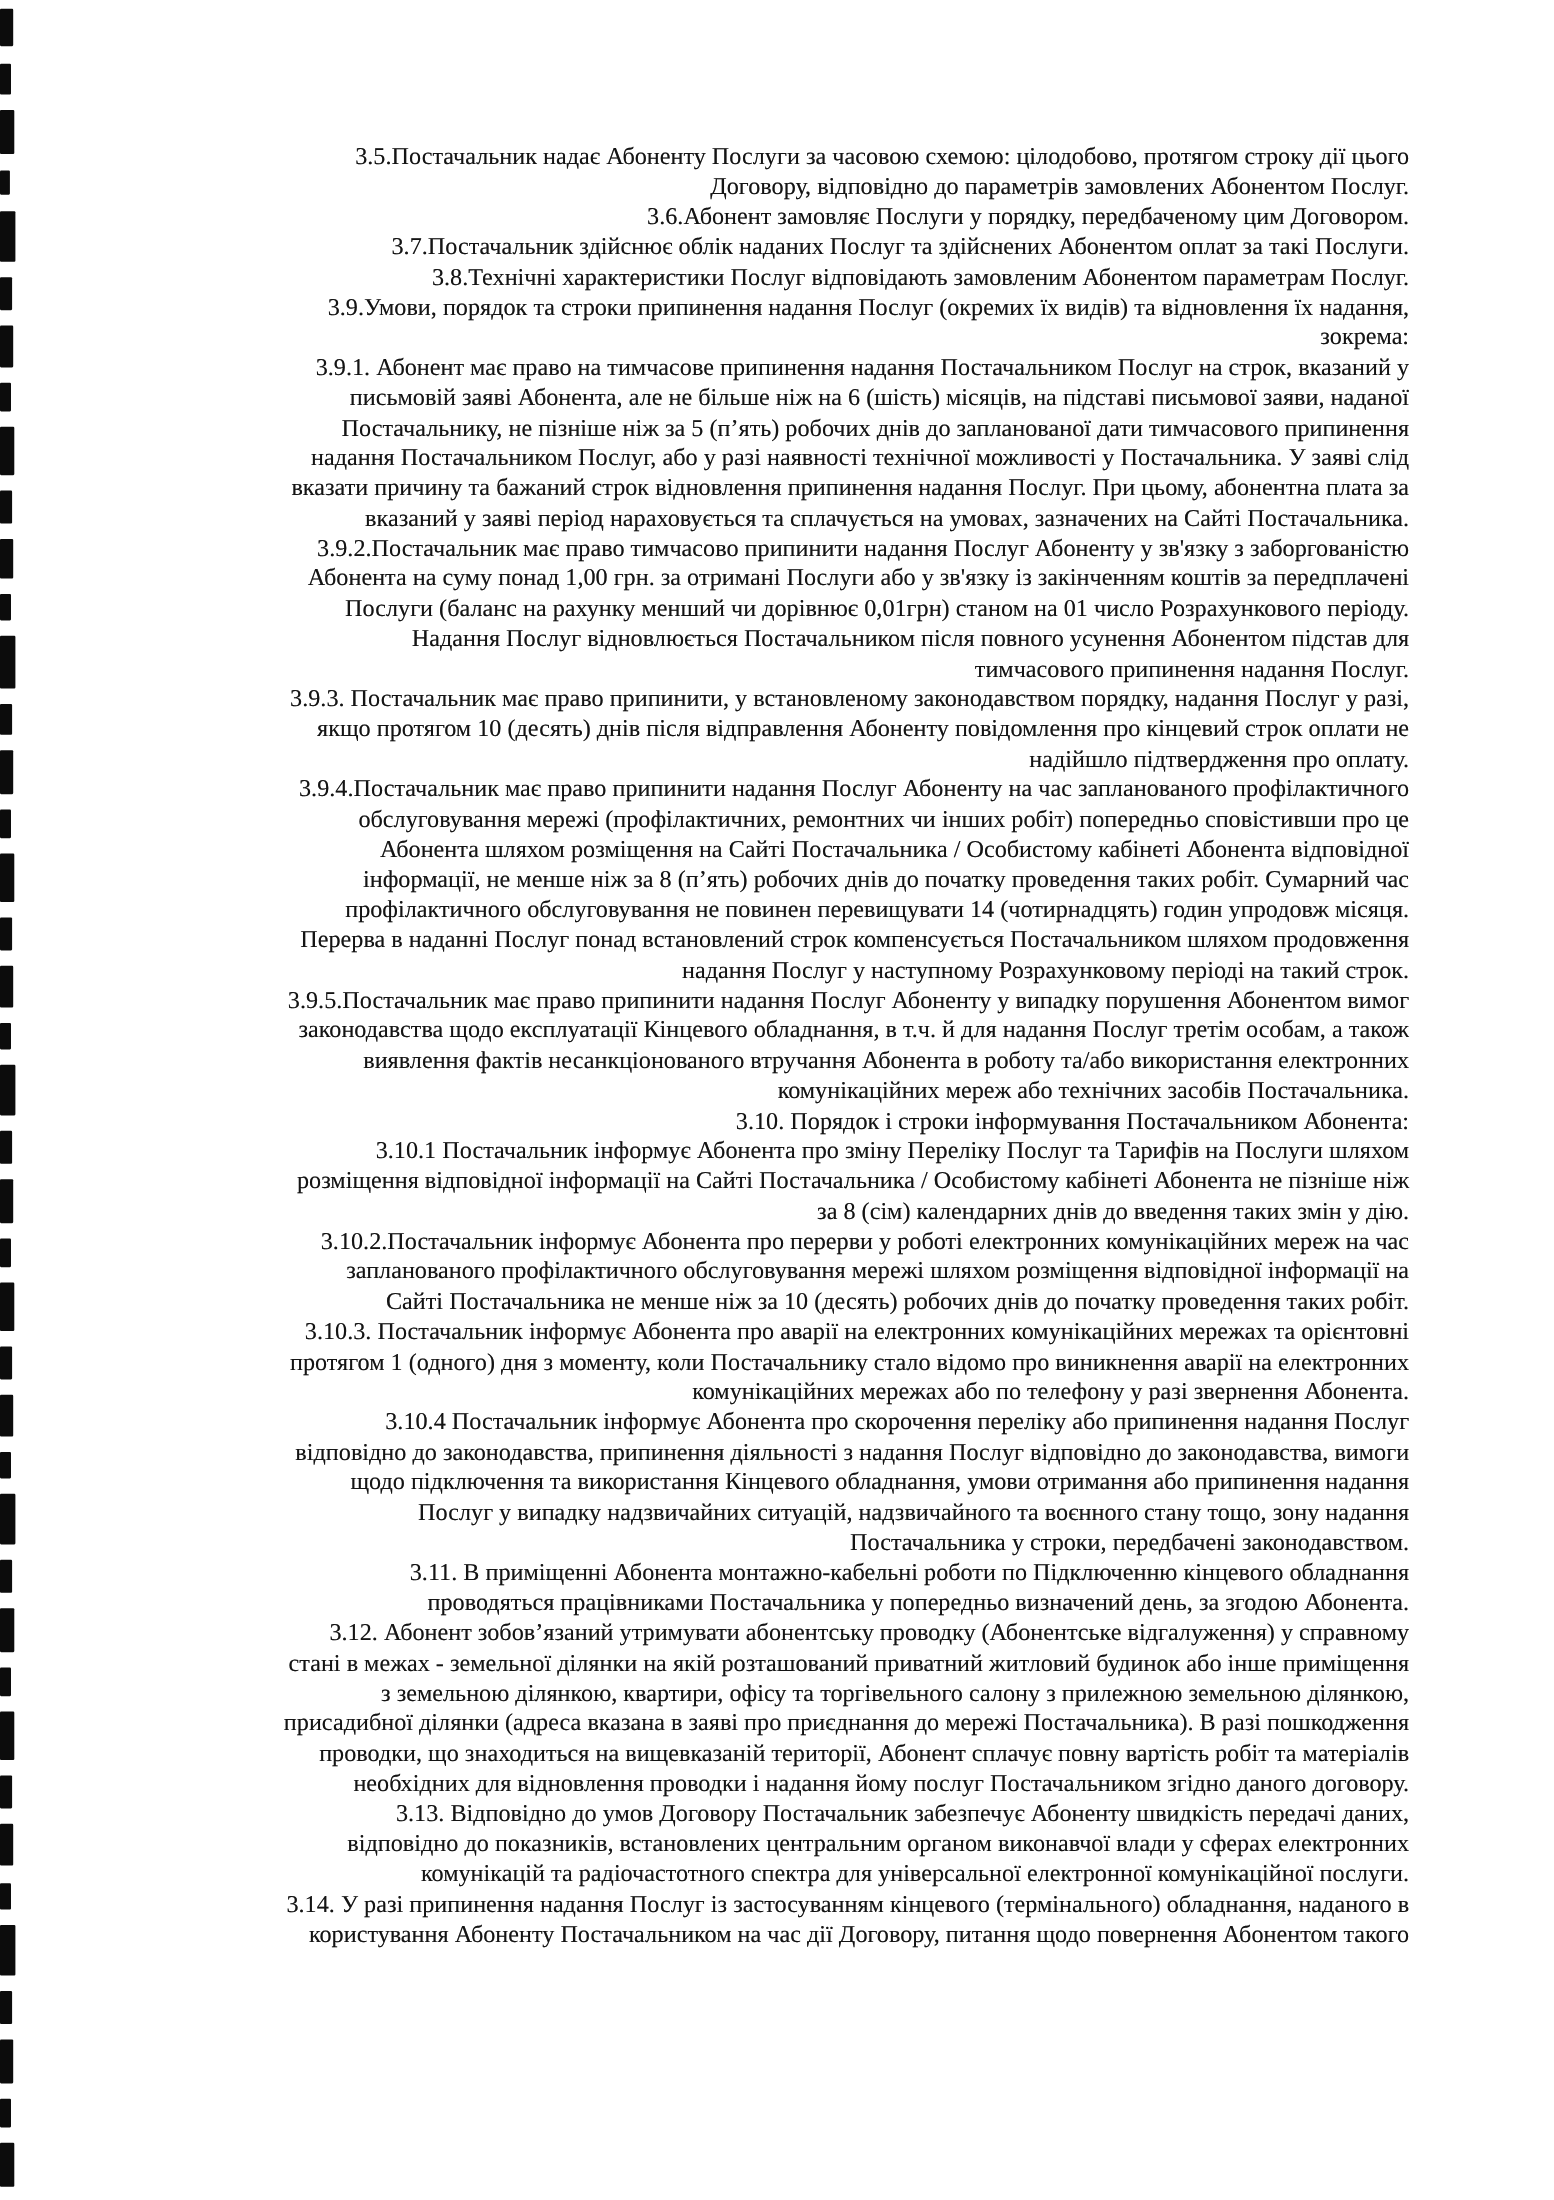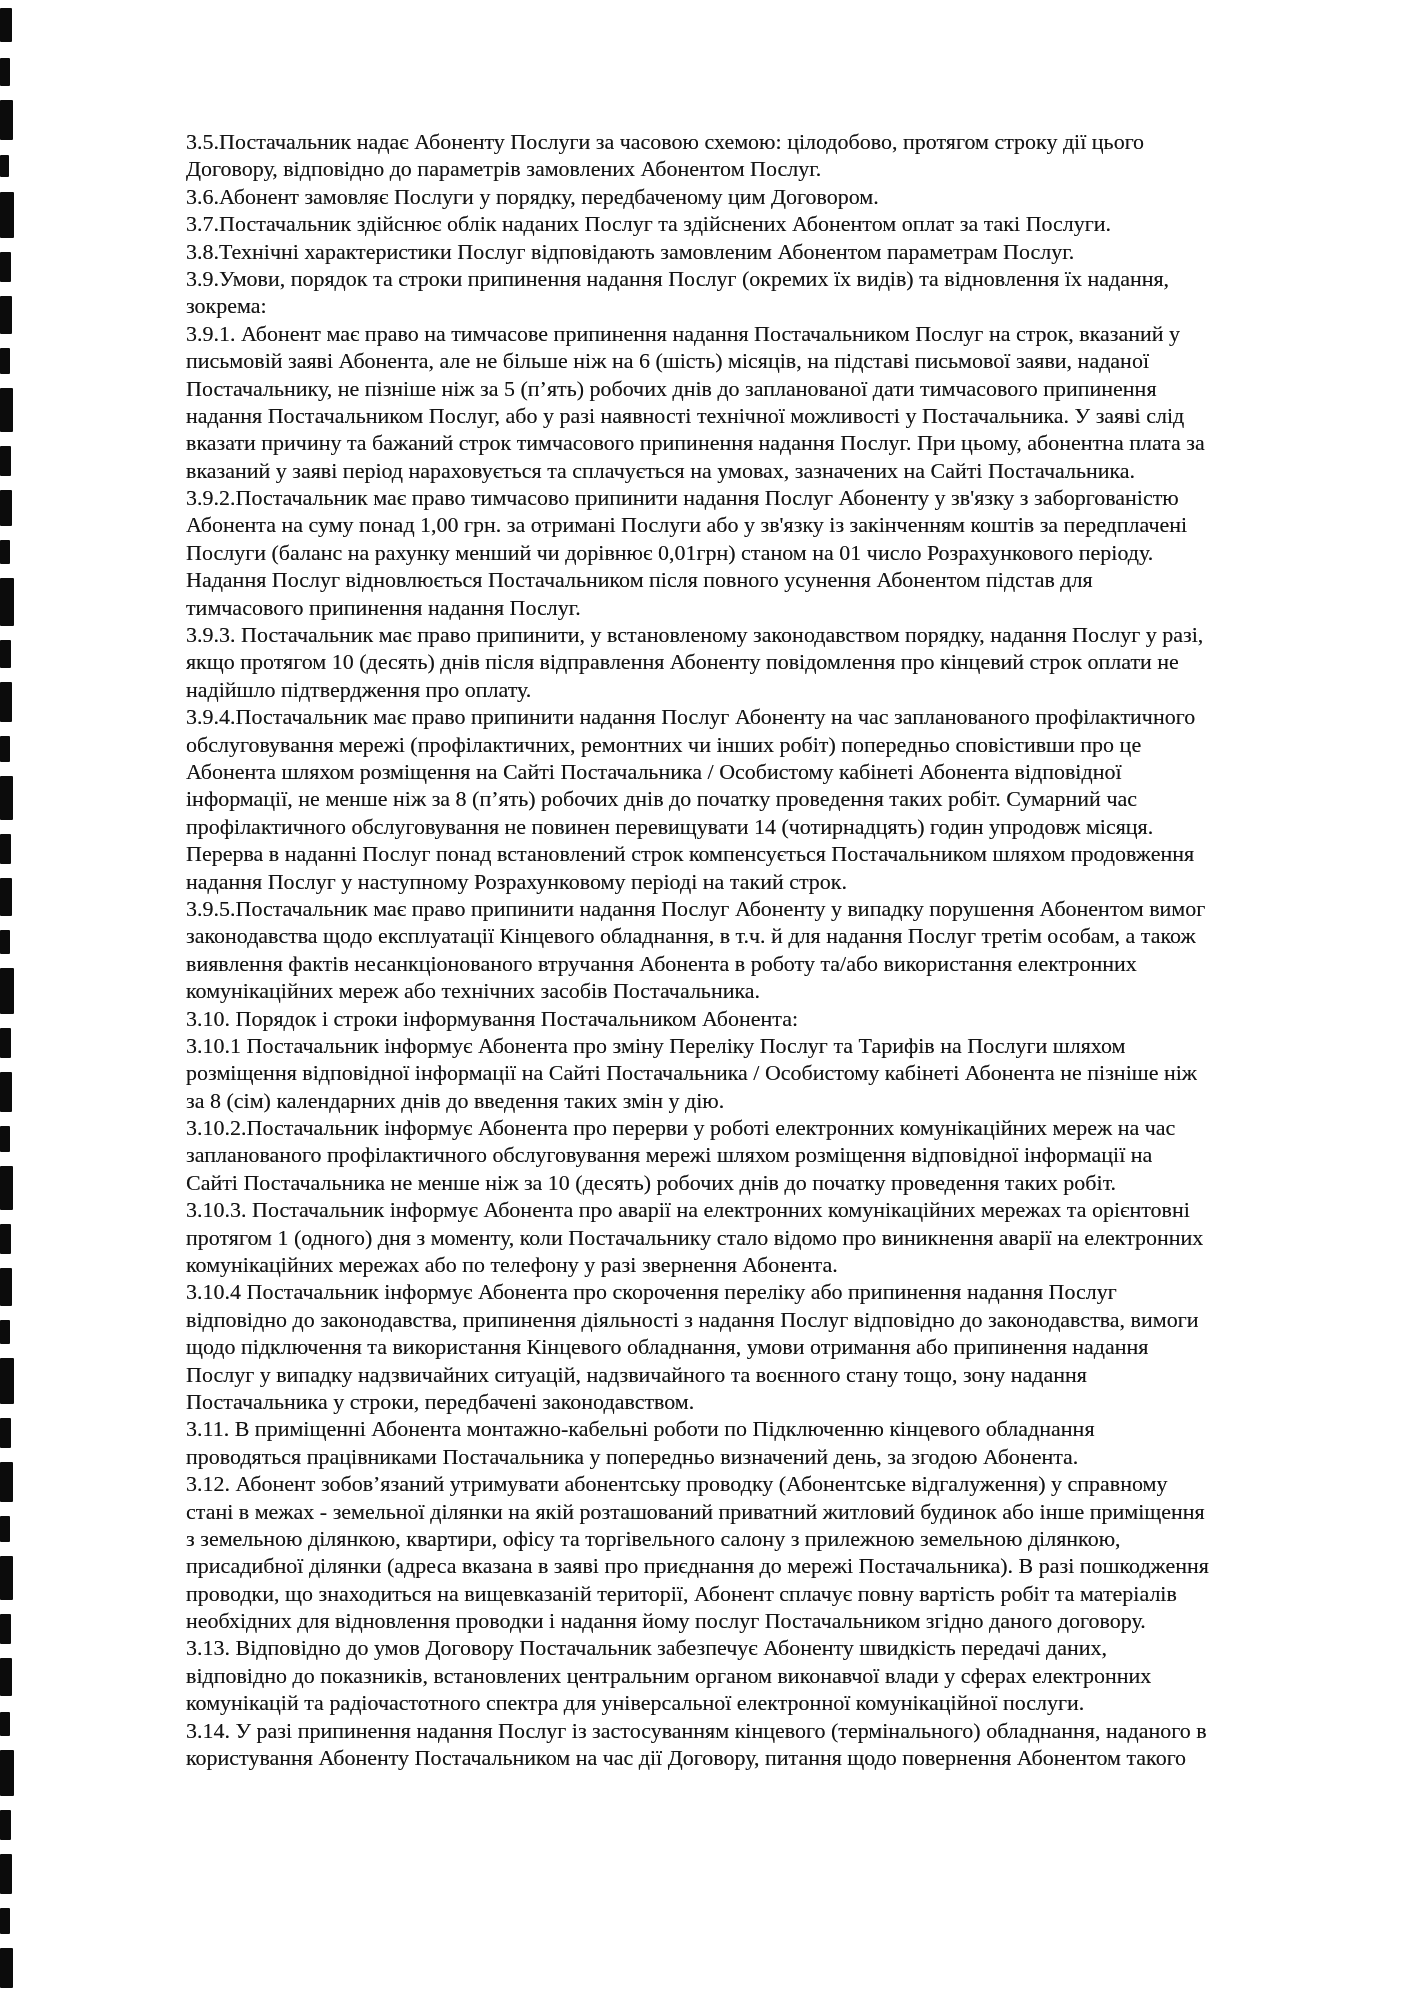--- a/index.html
+++ b/index.html
@@ -6,20 +6,21 @@
   body{
     width:1413px;height:2000px;
     background:#ffffff;
     font-family:"Liberation Serif","DejaVu Serif",serif;
   }
   .page{
     position:relative;
     width:1413px;height:2000px;
     background:#ffffff;
     overflow:hidden;
+    text-align:right;
   }
   .scan-edge{
     position:absolute;left:0;top:0;width:22px;height:2000px;
   }
   .scan-mark{
     position:absolute;left:0;
     background:#0c0c0c;
     border-radius:1px;
   }
   .text-column{
@@ -87,21 +88,21 @@
       <div class="text-line">Договору, відповідно до параметрів замовлених Абонентом Послуг.</div>
       <div class="text-line">3.6.Абонент замовляє Послуги у порядку, передбаченому цим Договором.</div>
       <div class="text-line">3.7.Постачальник здійснює облік наданих Послуг та здійснених Абонентом оплат за такі Послуги.</div>
       <div class="text-line">3.8.Технічні характеристики Послуг відповідають замовленим Абонентом параметрам Послуг.</div>
       <div class="text-line">3.9.Умови, порядок та строки припинення надання Послуг (окремих їх видів) та відновлення їх надання,</div>
       <div class="text-line">зокрема:</div>
       <div class="text-line">3.9.1. Абонент має право на тимчасове припинення надання Постачальником Послуг на строк, вказаний у</div>
       <div class="text-line">письмовій заяві Абонента, але не більше ніж на 6 (шість) місяців, на підставі письмової заяви, наданої</div>
       <div class="text-line">Постачальнику, не пізніше ніж за 5 (п’ять) робочих днів до запланованої дати тимчасового припинення</div>
       <div class="text-line">надання Постачальником Послуг, або у разі наявності технічної можливості у Постачальника. У заяві слід</div>
-      <div class="text-line">вказати причину та бажаний строк тимчасового припинення надання Послуг. При цьому, абонентна плата за</div>
+      <div class="text-line">вказати причину та бажаний строк відновлення припинення надання Послуг. При цьому, абонентна плата за</div>
       <div class="text-line">вказаний у заяві період нараховується та сплачується на умовах, зазначених на Сайті Постачальника.</div>
       <div class="text-line">3.9.2.Постачальник має право тимчасово припинити надання Послуг Абоненту у зв'язку з заборгованістю</div>
       <div class="text-line">Абонента на суму понад 1,00 грн. за отримані Послуги або у зв'язку із закінченням коштів за передплачені</div>
       <div class="text-line">Послуги (баланс на рахунку менший чи дорівнює 0,01грн) станом на 01 число Розрахункового періоду.</div>
       <div class="text-line">Надання Послуг відновлюється Постачальником після повного усунення Абонентом підстав для</div>
       <div class="text-line">тимчасового припинення надання Послуг.</div>
       <div class="text-line">3.9.3. Постачальник має право припинити, у встановленому законодавством порядку, надання Послуг у разі,</div>
       <div class="text-line">якщо протягом 10 (десять) днів після відправлення Абоненту повідомлення про кінцевий строк оплати не</div>
       <div class="text-line">надійшло підтвердження про оплату.</div>
       <div class="text-line">3.9.4.Постачальник має право припинити надання Послуг Абоненту на час запланованого профілактичного</div>

